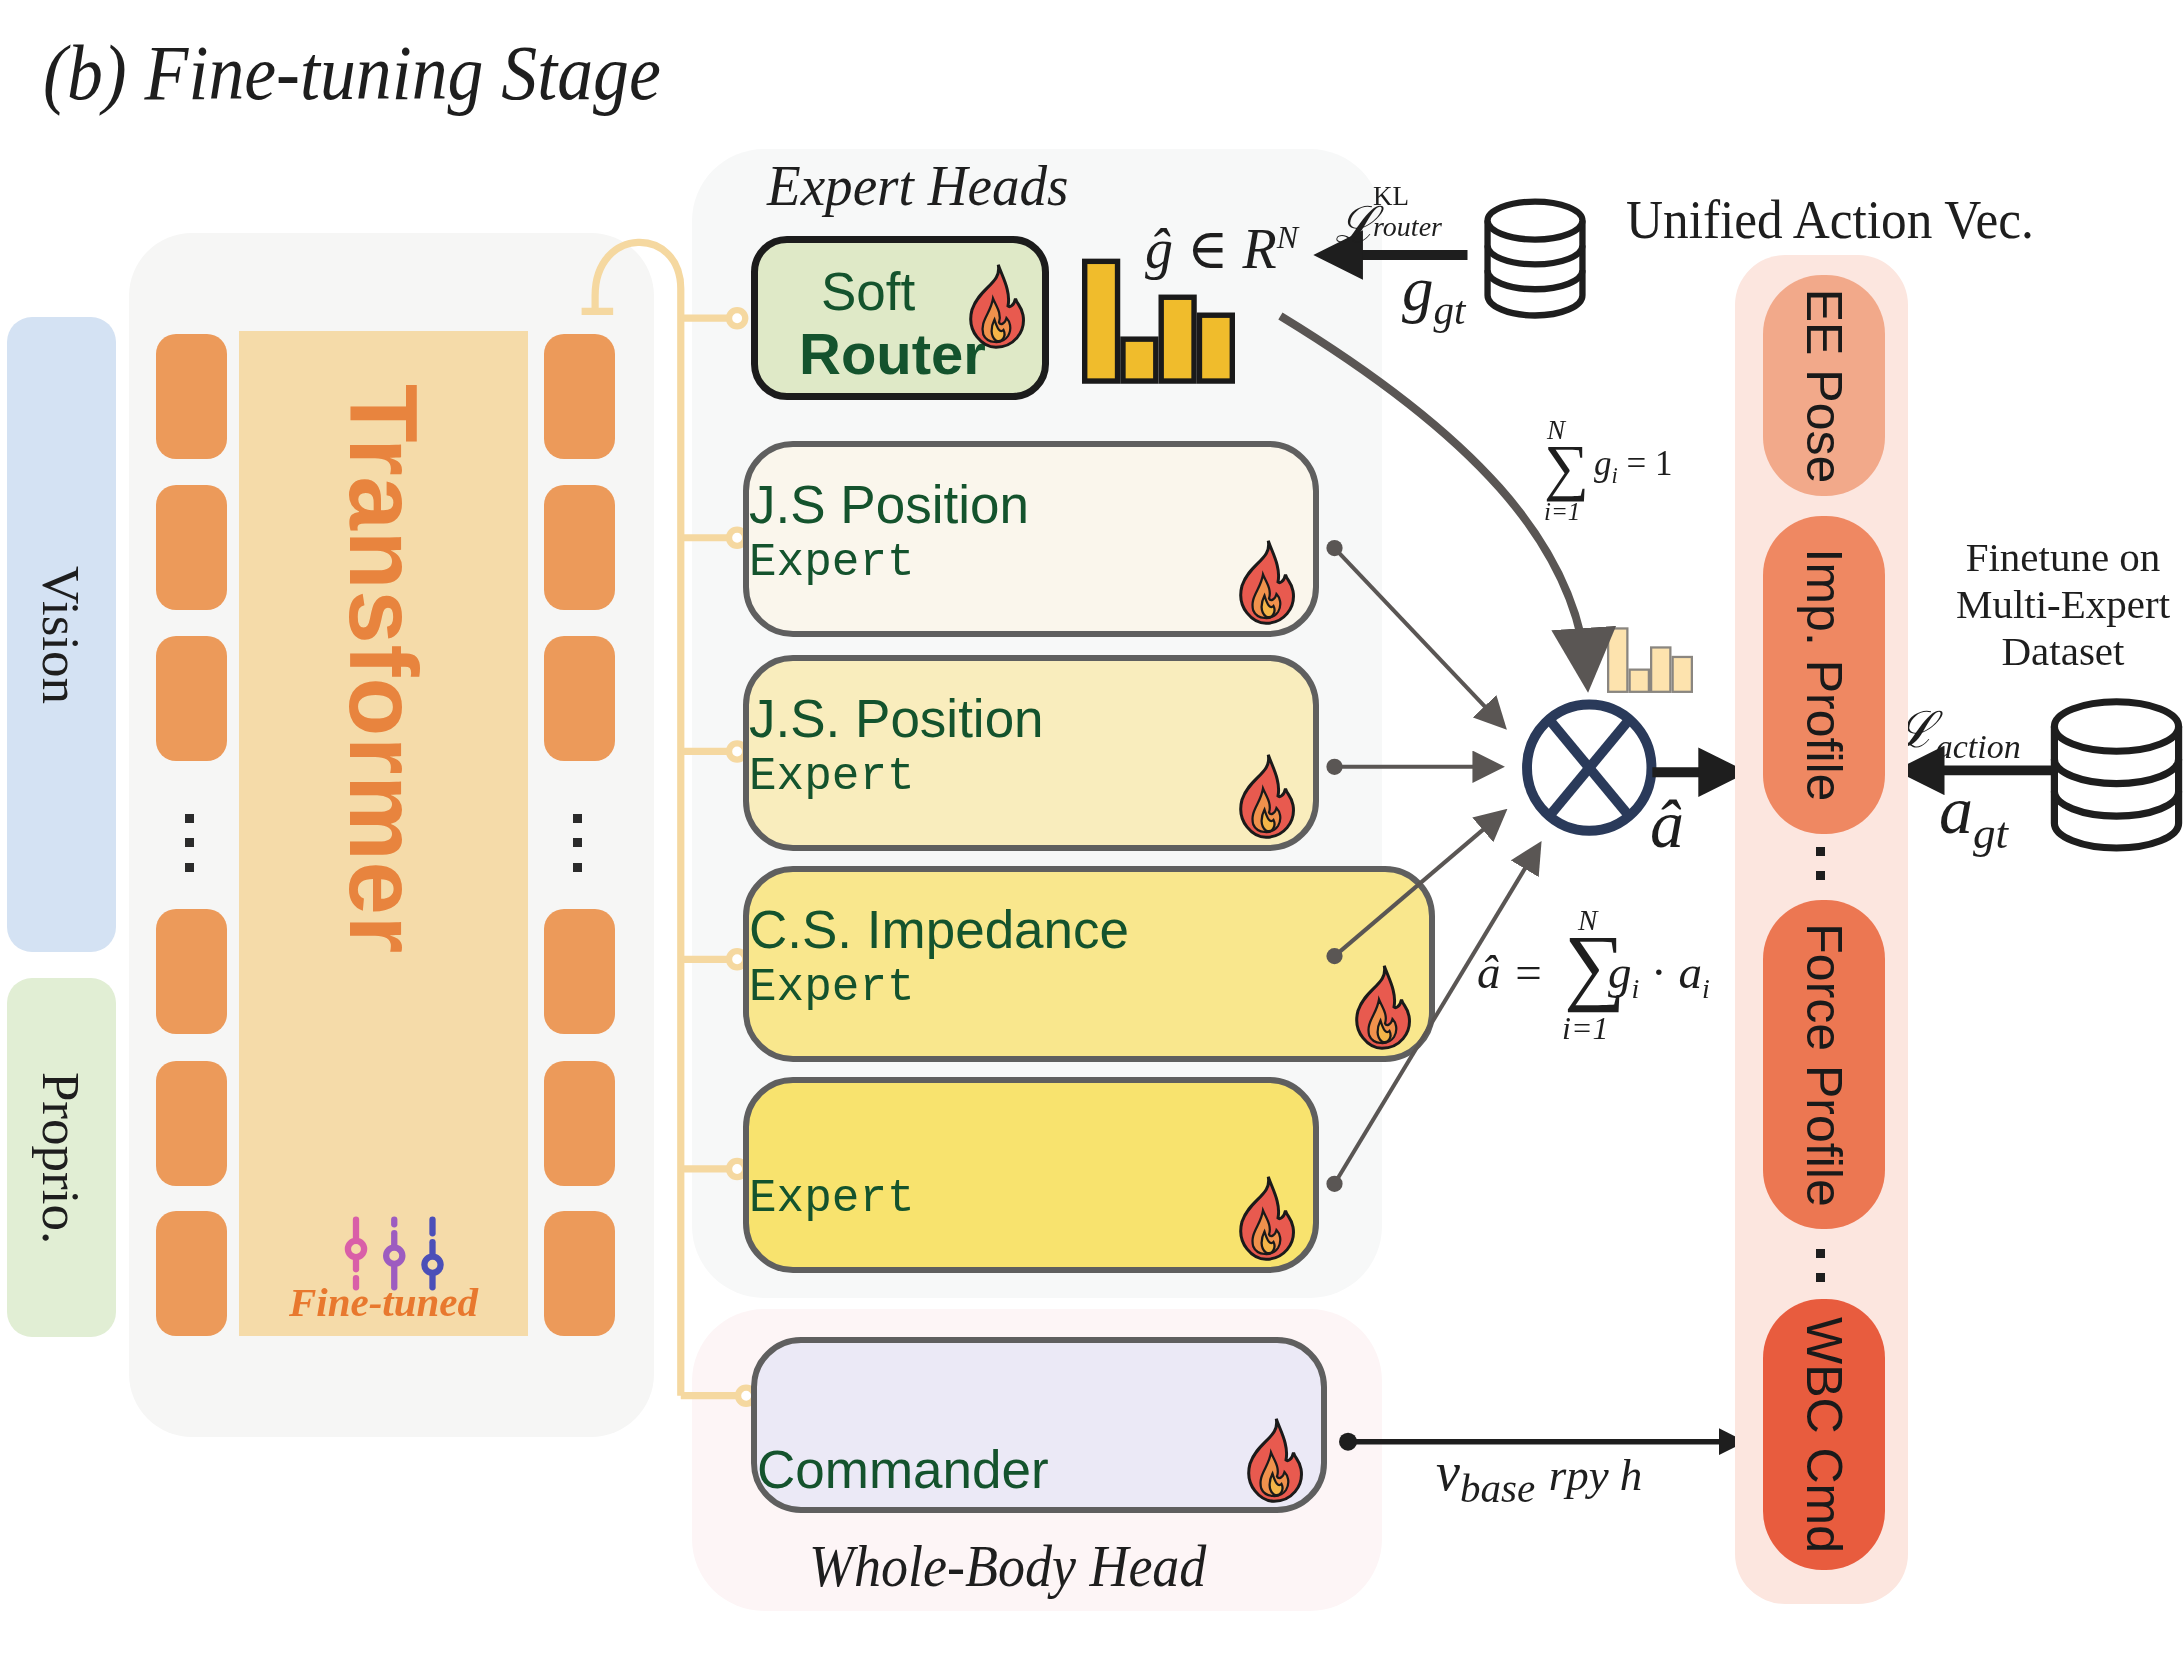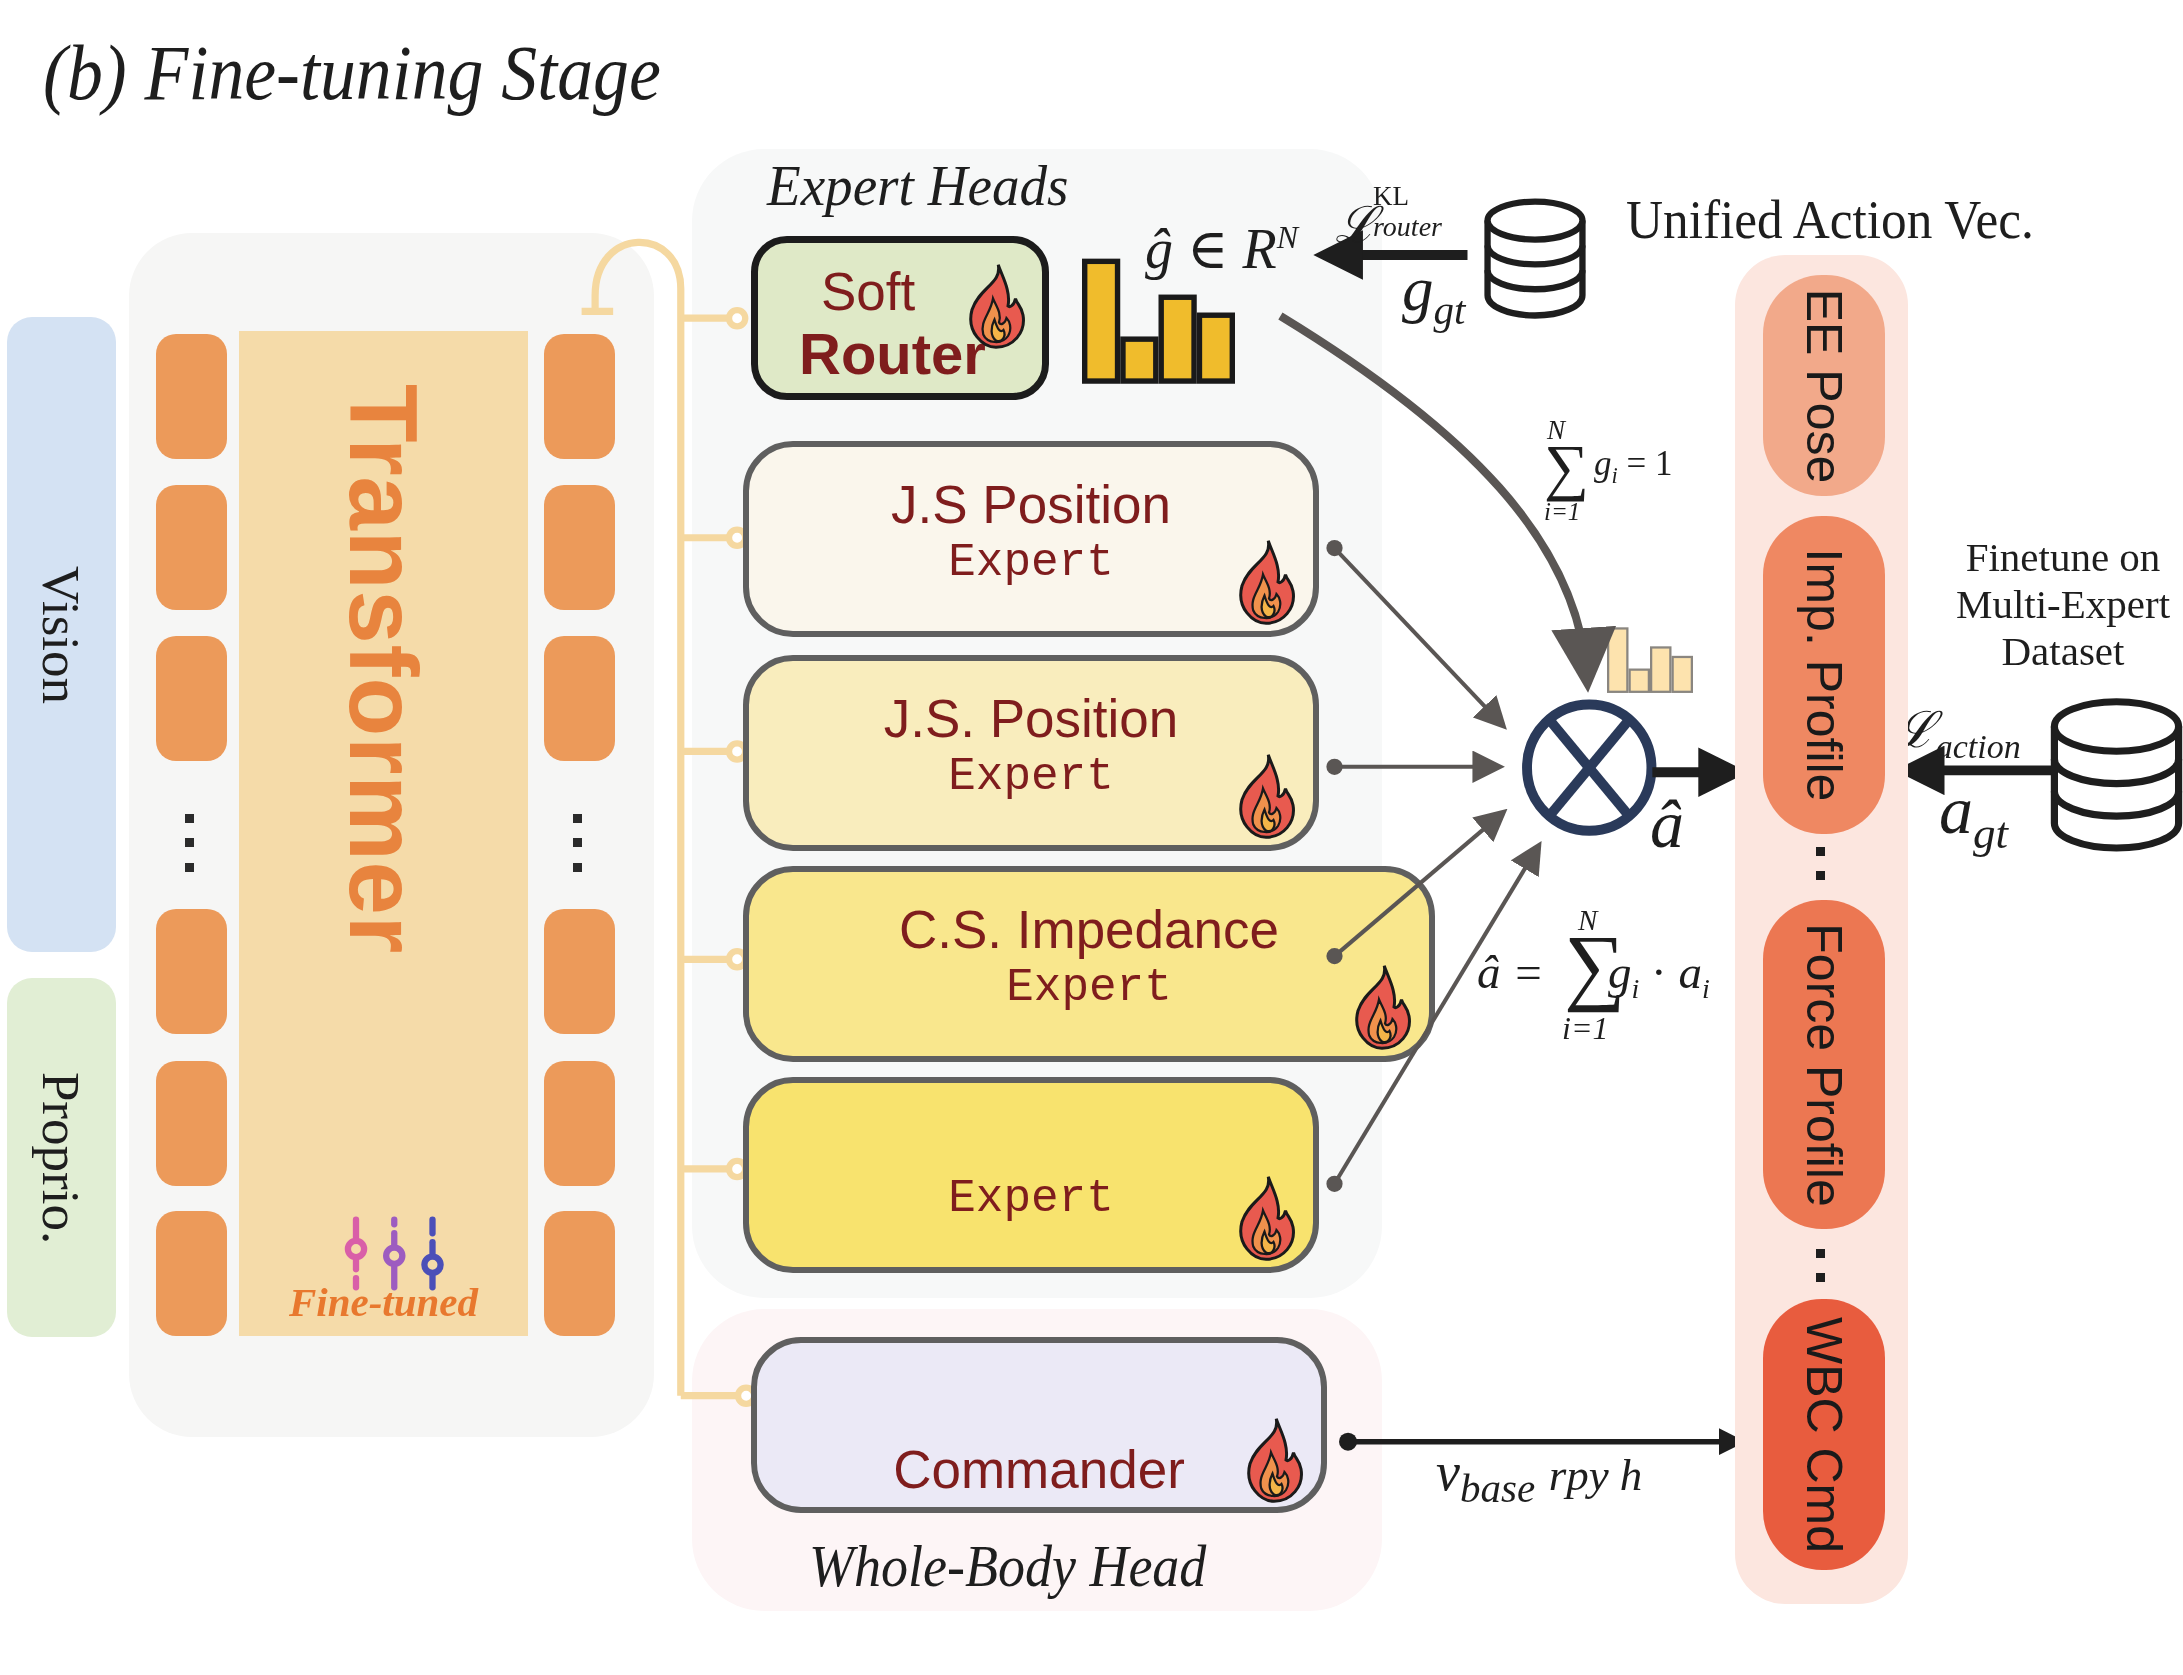--- a/index.html
+++ b/index.html
@@ -27,21 +27,21 @@
   #ft-icon { left:338px; top:1215px; width:117px; height:77px; }
   #ft-label { left:239px; top:1278px; width:289px; text-align:center; font-size:41px; color:#e8782e; font-weight:bold; }
 
   
   #expert-panel { left:692px; top:149px; width:690px; height:1149px; background:#f7f8f8; border-radius:72px; }
   #wb-panel { left:692px; top:1309px; width:690px; height:302px; background:#fdf5f6; border-radius:72px; }
   #expert-title { left:767px; top:152px; font-size:58px; color:#1e1e1e; transform:scaleX(0.95); transform-origin:left top; white-space:nowrap; }
   #wb-title { left:809px; top:1532px; font-size:60px; color:#1e1e1e; transform:scaleX(0.9); transform-origin:left top; white-space:nowrap; }
 
   .box { position:absolute; border:6.3px solid #5f5f5f; border-radius:50px; box-sizing:border-box; }
-  .box .l1, .box .l2 { position:absolute; left:0; right:0; text-align:center; color:#7f1d1d; white-space:nowrap; }
+  .box .l1, .box .l2 { position:absolute; left:0; right:0; color:#14532d; white-space:nowrap; }
   .flame { position:absolute; width:77px; height:90px; }
 
   #router { left:751px; top:236px; width:298px; height:164px; background:#dfe9c7; border:7.2px solid #1c1c1c; border-radius:36px; }
   #router .l1 { top:18px; font-size:53px; left:63px; right:auto; }
   #router .l2 { top:77px; font-size:58px; font-weight:bold; left:41px; right:auto; }
 
   #exp1 { left:743px; top:441px; width:576px; height:196px; background:#faf6ec; }
   #exp2 { left:743px; top:655px; width:576px; height:196px; background:#f9edbd; }
   #exp3 { left:743px; top:866px; width:692px; height:196px; background:#f9e78d; }
   #exp4 { left:743px; top:1077px; width:576px; height:196px; background:#f8e36e; }

